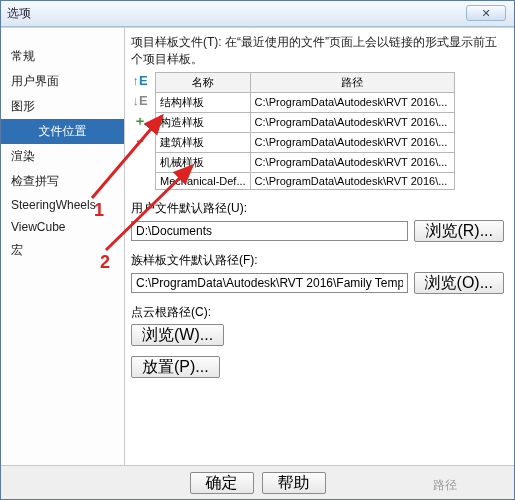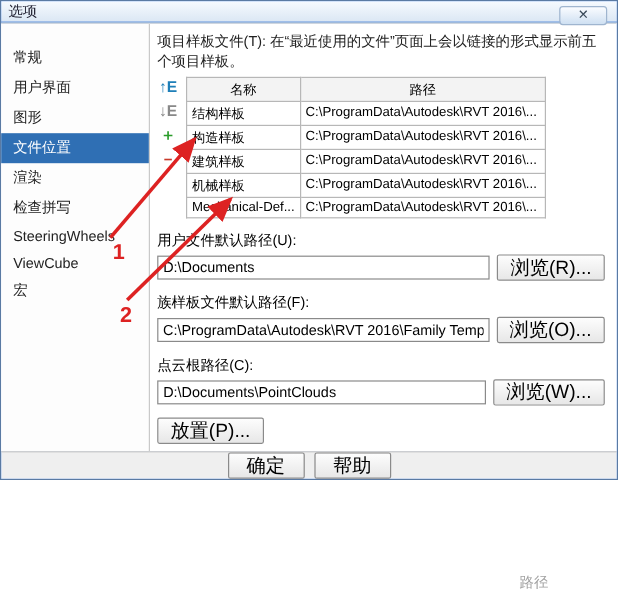--- a/index.html
+++ b/index.html
@@ -9,22 +9,22 @@
     font-size: 12px;
     background: #fff;
     width: 515px;
     height: 500px;
     overflow: hidden;
     position: relative;
   }
   .window {
     border: 1px solid #5a7aa3;
     width: 515px;
-    height: 400px;
-    background: #3b82f6;
+    height: 500px;
+    background: #c2410c;
     display: flex;
     flex-direction: column;
   }
   .titlebar {
     height: 26px;
     background: linear-gradient(#f6fafe, #dbe7f4);
     border-bottom: 1px solid #a7bdd6;
     display: flex;
     align-items: center;
     padding: 0 6px;
@@ -56,20 +56,21 @@
     padding-top: 16px;
   }
   .sidebar .item {
     padding: 4px 10px;
     color: #222;
     cursor: default;
   }
   .sidebar .item.selected {
     background: #2f6fb4;
     color: #fff;
+    text-align: center;
   }
   .main {
     flex: 1;
     padding: 6px 10px 6px 6px;
     position: relative;
     overflow: hidden;
   }
   .desc { color: #222; line-height: 1.4; margin-bottom: 4px; }
   .tablewrap {
     display: flex;
@@ -236,21 +237,20 @@
         <div class="label">族样板文件默认路径(F):</div>
         <div class="inputrow">
           <input type="text" value="C:\ProgramData\Autodesk\RVT 2016\Family Templates\C" style="">
           <button class="btn">浏览(O)...</button>
         </div>
       </div>
 
       <div class="field">
         <div class="label">点云根路径(C):</div>
         <div class="inputrow">
-          <input type="text" value="D:\Documents\PointClouds" style="">
           <button class="btn">浏览(W)...</button>
         </div>
       </div>
 
       <div class="field">
         <button class="btn">放置(P)...</button>
       </div>
     </div>
   </div>
 

